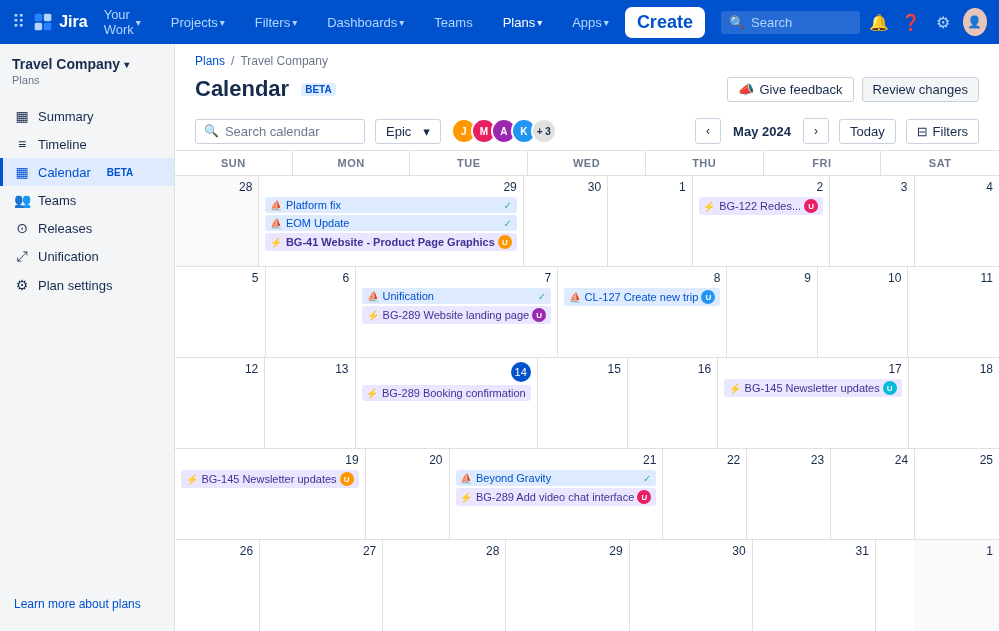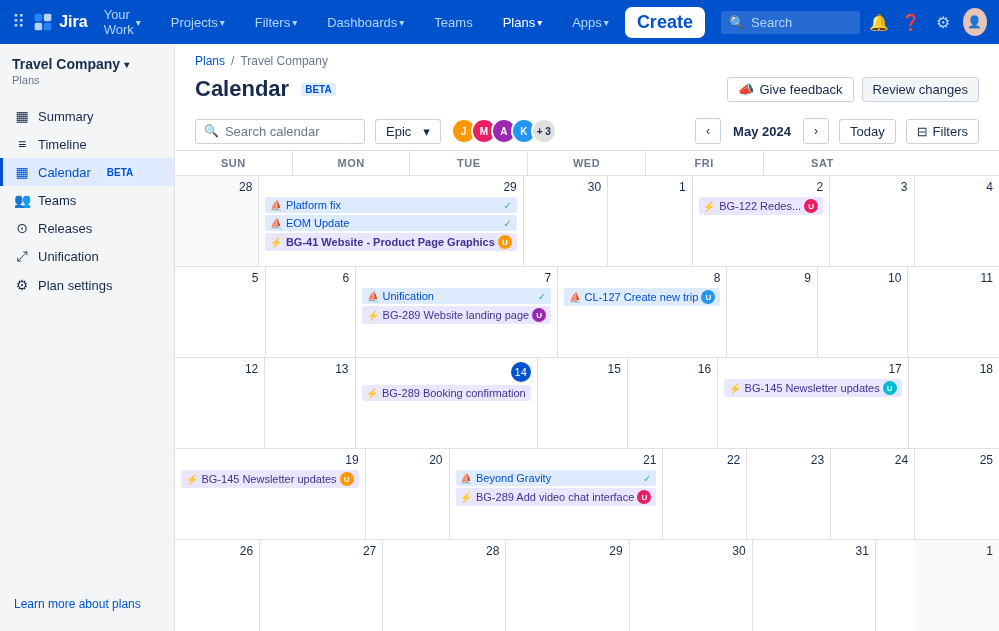--- a/index.html
+++ b/index.html
@@ -334,20 +334,21 @@
         <span>Filters</span>
       </button>
     </div>
 
     <div class="calendar-grid">
       <div class="calendar-header" id="cal-header">
           <div class="cal-header-cell">SUN</div>
           <div class="cal-header-cell">MON</div>
           <div class="cal-header-cell">TUE</div>
           <div class="cal-header-cell">WED</div>
+          <div class="cal-header-cell">THU</div>
           <div class="cal-header-cell">FRI</div>
           <div class="cal-header-cell">SAT</div>
         </div>
       <div class="calendar-body" id="cal-body">
           <div class="cal-week">
             <div class="cal-day other-month">
               <div class="day-num">28</div>
             </div>
             <div class="cal-day">
               <div class="day-num">29</div>

